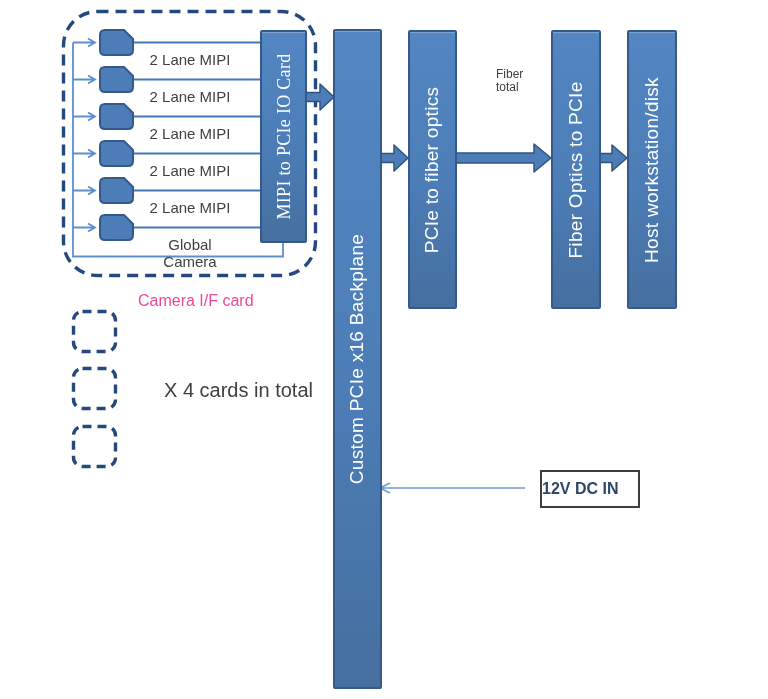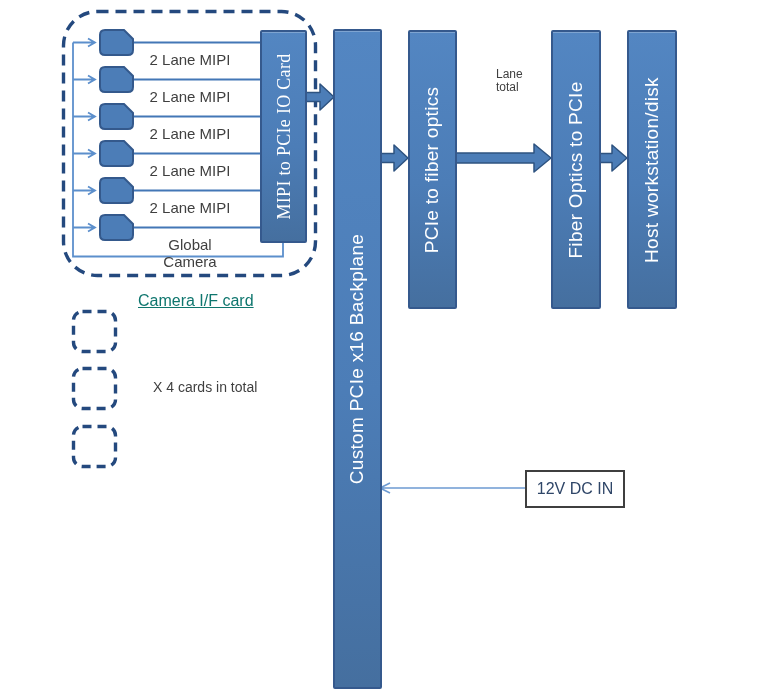--- a/index.html
+++ b/index.html
@@ -18,30 +18,30 @@
   }
   .vtext{
     transform:rotate(-90deg);white-space:nowrap;color:#ffffff;
     font-size:19px;letter-spacing:0.3px;
   }
   .vtext.serif{font-family:"Liberation Serif",serif;font-size:18px;}
   .rowlabel{
     position:absolute;left:140px;width:100px;text-align:center;
     color:#3f3f3f;font-size:15px;
   }
-  .caption{position:absolute;color:#0f766e;font-size:16px;text-decoration:underline;}
-  .note{position:absolute;color:#3f3f3f;font-size:14px;}
+  .caption{position:absolute;color:#ec4899;font-size:16px;}
+  .note{position:absolute;color:#3f3f3f;font-size:20px;margin-left:11px;}
   .fibernote{
     position:absolute;left:496px;top:68px;color:#3f3f3f;font-size:12px;line-height:13px;
   }
   #power-box{
-    position:absolute;left:525px;top:470px;width:96px;height:34px;
+    position:absolute;left:540px;top:470px;width:96px;height:34px;
     background:#ffffff;border:2px solid #3f3f3f;
-    display:flex;align-items:center;justify-content:center;
-    color:#2f4668;font-size:16px;font-weight:400;
+    display:flex;align-items:center;justify-content:flex-start;
+    color:#2f4668;font-size:16px;font-weight:700;
   }
 </style>
 </head>
 <body>
 
 <div id="stage">
 
   <svg class="layer" viewBox="0 0 768 699">
 
     <rect x="63.5" y="11.5" width="252" height="264" rx="34" ry="34" fill="none" stroke="#24497e" stroke-width="3.4" stroke-dasharray="11 7"></rect>
@@ -112,21 +112,21 @@
 
   <div class="bar" style="left:551px;top:30px;width:46px;height:275px">
     <span class="vtext">Fiber Optics to PCIe</span>
   </div>
 
   <div class="bar" style="left:627px;top:30px;width:46px;height:275px">
     <span class="vtext">Host workstation/disk</span>
   </div>
 
   <div class="fibernote">
-    <div>Lane</div>
+    <div>Fiber</div>
     <div>total</div>
   </div>
 
   <div class="caption" style="left:138px;top:292px">Camera I/F card</div>
 
   <div class="note" style="left:153px;top:379px">X 4 cards in total</div>
 
   <div id="power-box">
     <span>12V DC IN</span>
   </div>

